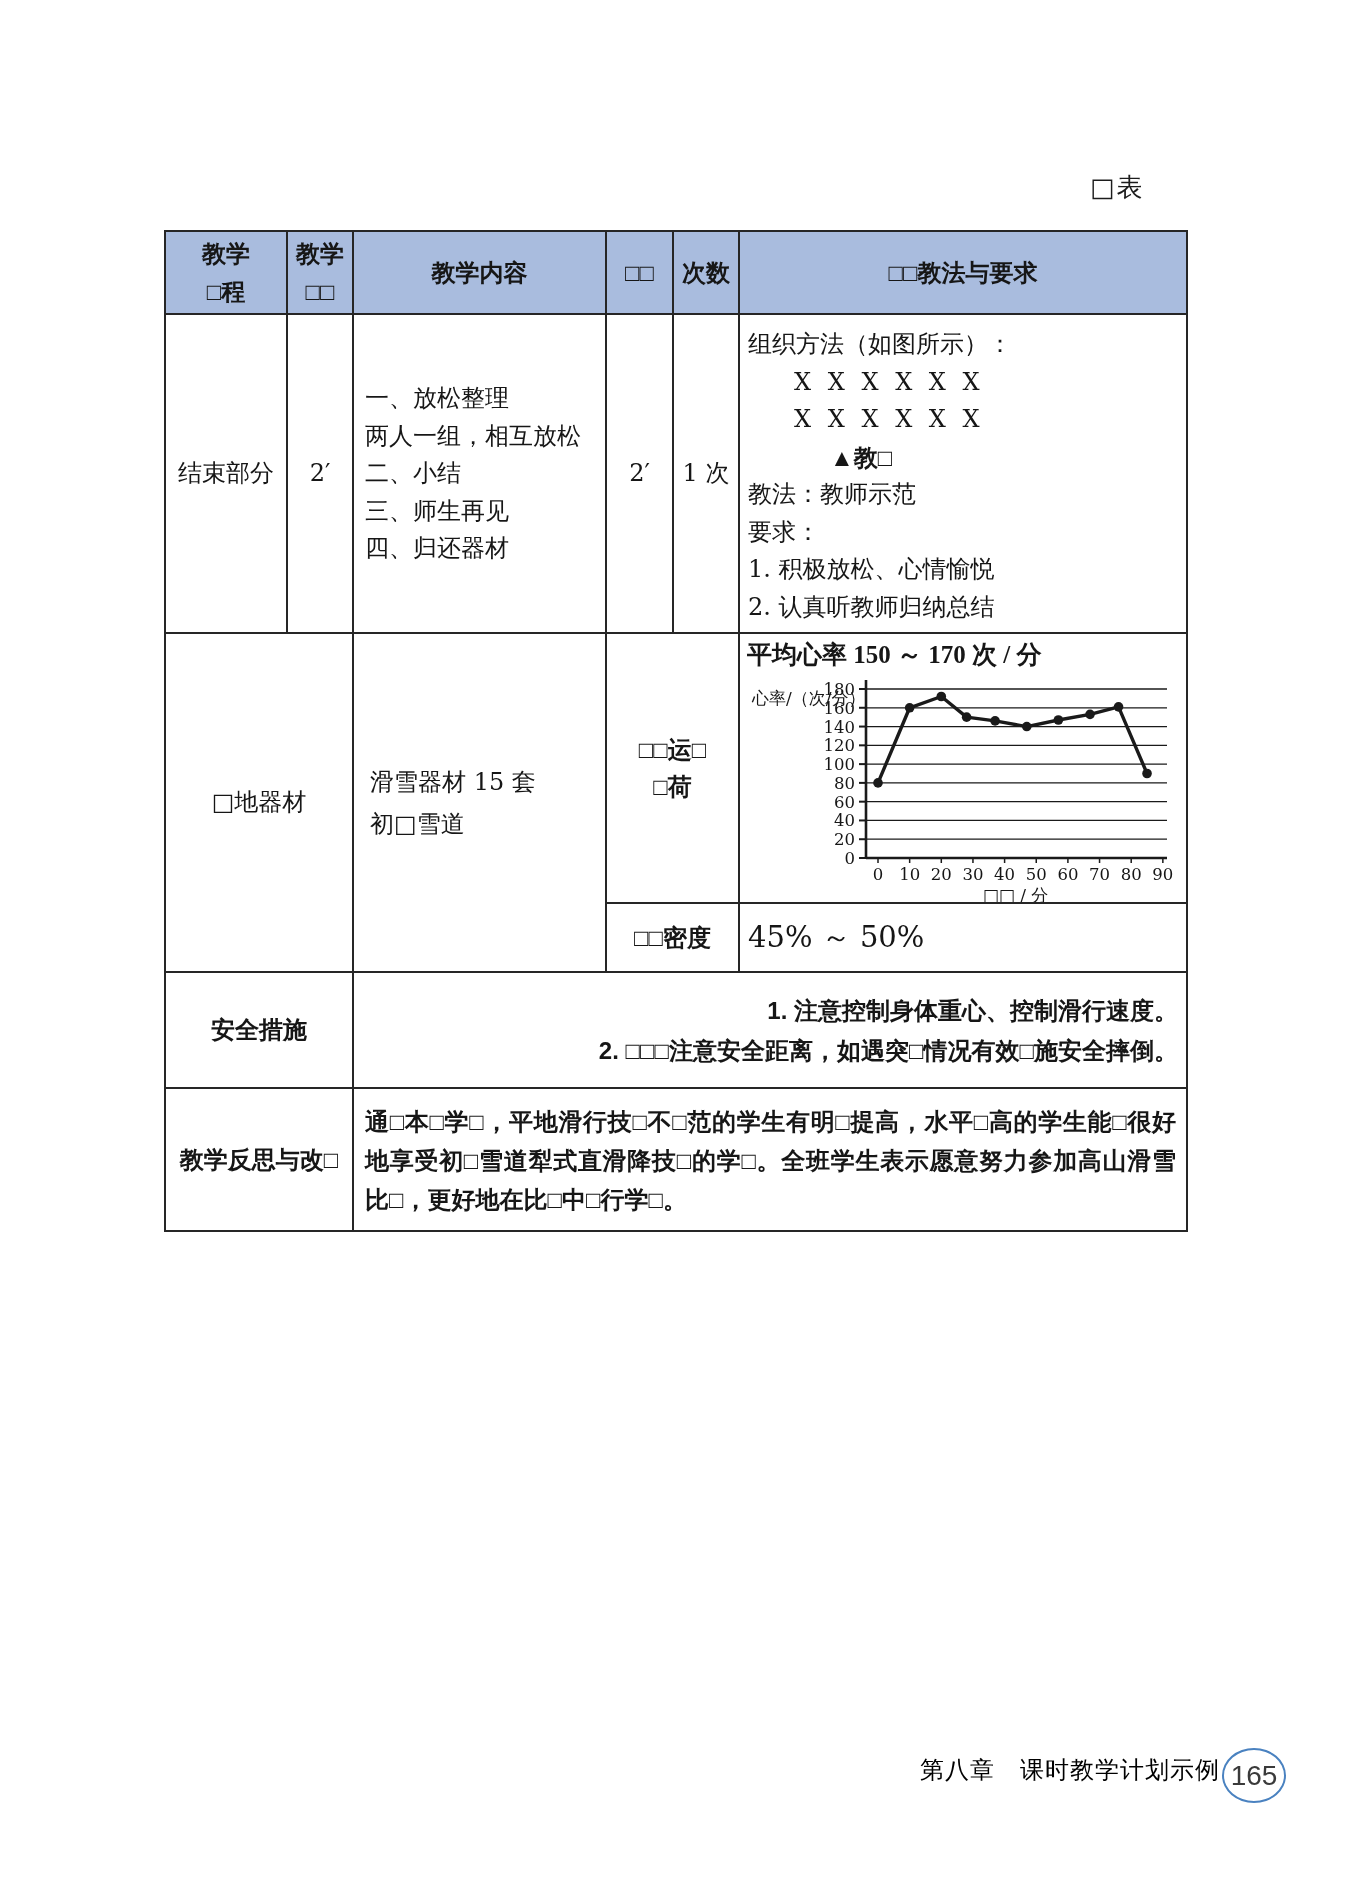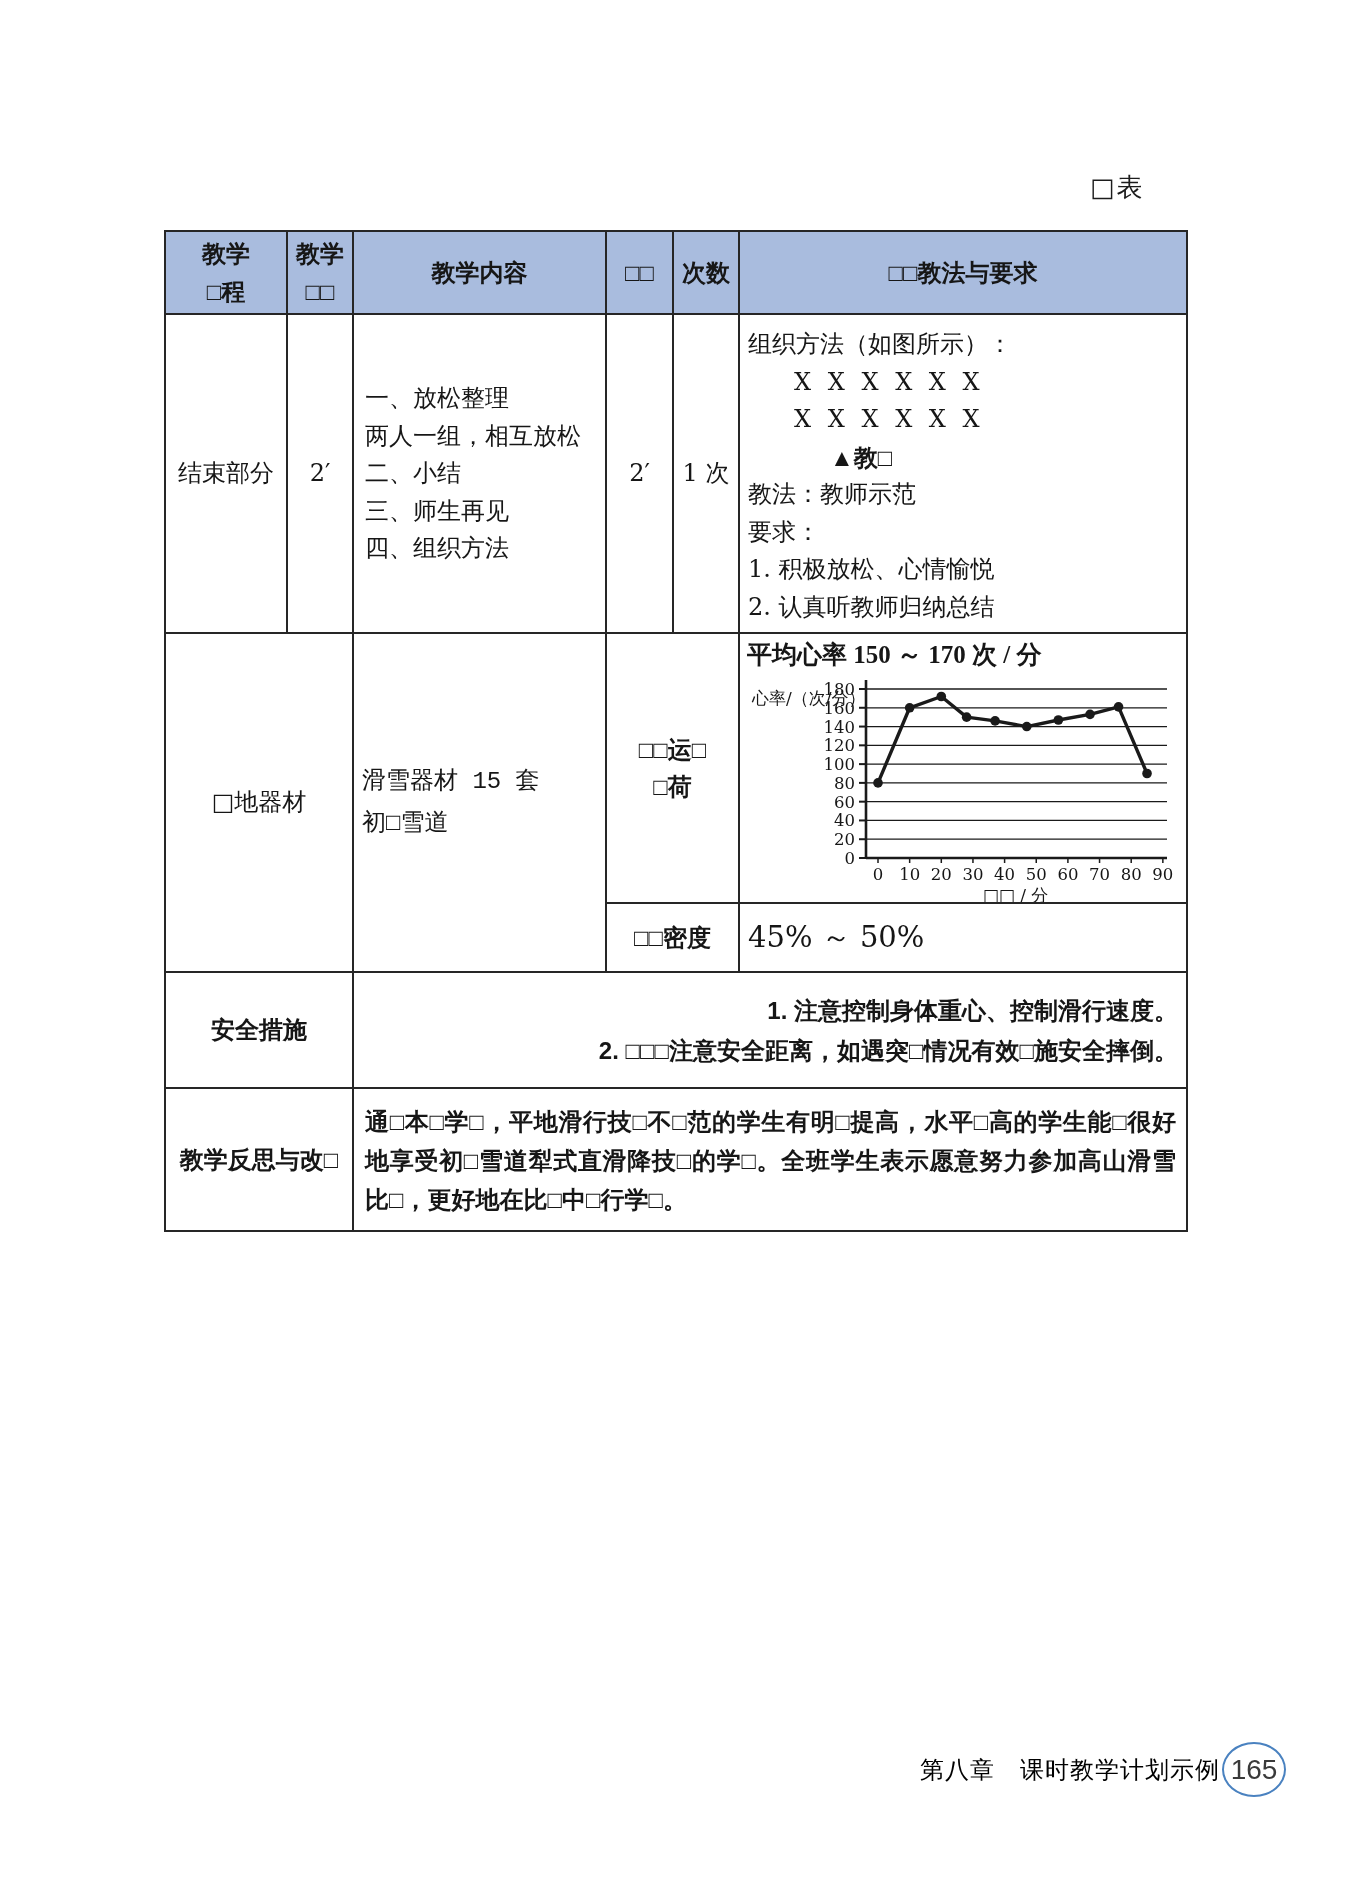--- a/index.html
+++ b/index.html
@@ -27,21 +27,21 @@
     font-size:23px;line-height:30px;color:#101010;
   }
   td.center{text-align:center;}
   td.toppad{vertical-align:top;}
   .list-block{padding:7px 6px 6px 11px;}
   .list-block div{line-height:37.5px;white-space:nowrap;}
   .method-block{padding:11px 6px 6px 8px;}
   .method-block div{line-height:37.5px;white-space:nowrap;}
   .xrow{padding-left:46px;word-spacing:5px;letter-spacing:2px;}
   .teacher{padding-left:82px;font-family:"Liberation Sans","DejaVu Sans",sans-serif;font-weight:bold;}
-  .equip-block{padding-left:8px;font-family:Liberation Mono, monospace;}
+  .equip-block{padding-left:16px;}
   .equip-block div{line-height:42px;white-space:nowrap;}
   .two-line{line-height:34px;font-size:24px;}
   .chart-cell{vertical-align:top;}
   .chart-title{padding:6px 0 0 7px;font-weight:bold;font-size:25px;line-height:30px;white-space:nowrap;font-family:Liberation Serif, serif;}
   .density-val{padding-left:8px;font-size:29px;}
   .safety-block{padding:6px 8px 4px 11px;
     font-family:"Liberation Sans","DejaVu Sans",sans-serif;font-weight:bold;font-size:24px;text-align:right;}
   .safety-block div{line-height:40px;white-space:nowrap;}
   .reflect-block{padding:8px 10px 6px 11px;
     font-family:"Liberation Sans","DejaVu Sans",sans-serif;font-weight:bold;
@@ -51,21 +51,21 @@
   svg.chart{display:block;margin:0;}
   svg.chart text{font-family:"DejaVu Serif","Liberation Serif",serif;fill:#161616;}
 
   .footer{position:absolute;left:0;top:1740px;width:1290px;height:56px;}
   .footer-chapter{
     position:absolute;left:920px;top:14px;
     font-family:"Liberation Sans","DejaVu Sans",sans-serif;
     font-size:24px;color:#000000;letter-spacing:1px;white-space:nowrap;
   }
   .page-circle{
-    position:absolute;left:1222px;top:2px;width:60px;height:51px;
+    position:absolute;left:1222px;top:8px;width:60px;height:51px;
     border:2px solid #4a82c0;border-radius:50%;
     display:flex;align-items:center;justify-content:center;
     font-family:"Liberation Sans","DejaVu Sans",sans-serif;
     font-size:28px;color:#3a3a3a;background:#fff;
   }
 </style>
 </head>
 <body>
 
 <div class="page">
@@ -100,21 +100,21 @@
 
     <tr>
       <td class="center serif" style="height:312px">结束部分</td>
       <td class="center serif">2′</td>
       <td class="toppad">
         <div class="list-block serif">
           <div>一、放松整理</div>
           <div>两人一组，相互放松</div>
           <div>二、小结</div>
           <div>三、师生再见</div>
-          <div>四、组织方法</div>
+          <div>四、归还器材</div>
         </div>
       </td>
       <td class="center serif">2′</td>
       <td class="center serif">1 次</td>
       <td class="toppad">
         <div class="method-block serif">
           <div>组织方法（如图所示）：</div>
           <div class="xrow">X X X X X X</div>
           <div class="xrow">X X X X X X</div>
           <div class="teacher">▲教□</div>

